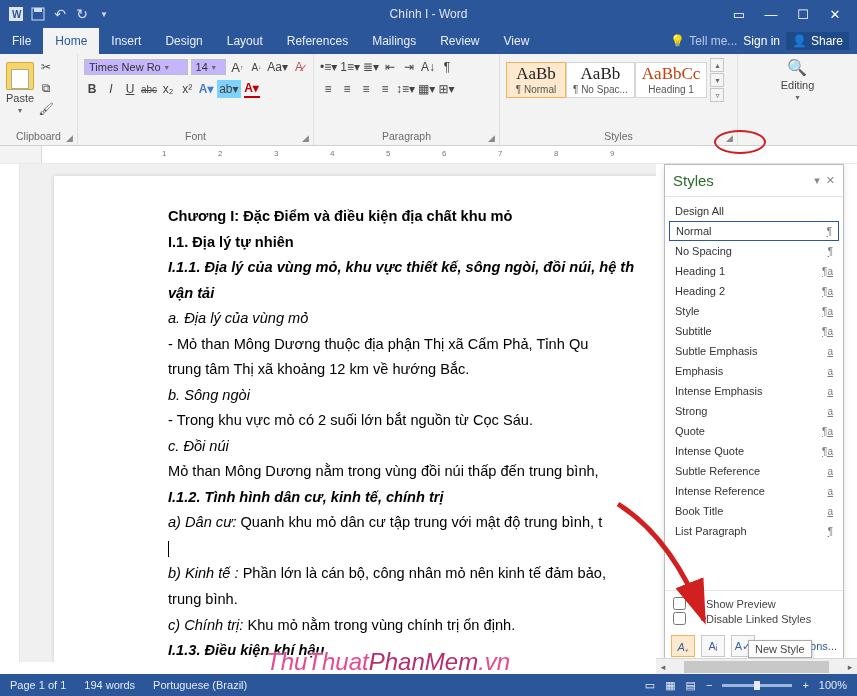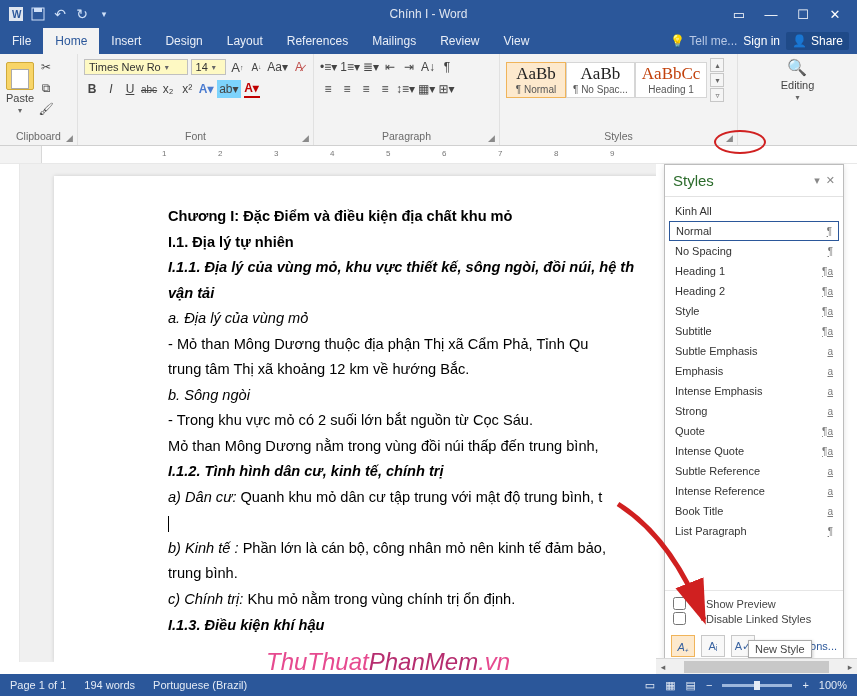--- a/index.html
+++ b/index.html
@@ -20,21 +20,21 @@
   .rgroup{border-right:1px solid #e1e1e1;display:flex;flex-direction:column;justify-content:space-between;padding:4px 6px 2px 6px;}
   .rgroup-title{font-size:10.5px;color:#6a6a6a;text-align:center;position:relative;height:14px;line-height:14px;}
   .rgroup-title .dlg{position:absolute;right:-2px;top:2px;font-size:9px;color:#8a8a8a;}
   .clip-body{display:flex;gap:4px;align-items:center;}
   .paste-btn{display:flex;flex-direction:column;align-items:center;gap:2px;font-size:11px;color:#444;}
   .paste-ic{width:28px;height:28px;background:#f8d568;border:1px solid #d0aa3a;border-radius:2px;position:relative;}
   .paste-ic::after{content:"";position:absolute;left:4px;top:6px;width:16px;height:18px;background:#fff;border:1px solid #aaa;}
   .clip-side{display:flex;flex-direction:column;gap:3px;font-size:11px;color:#555;}
   .font-body{display:flex;flex-direction:column;gap:4px;}
   .frow{display:flex;align-items:center;gap:3px;}
-  .combo{border:1px solid #c0c0c0;background:#fef9c3;font-size:11px;padding:1px 4px;display:flex;align-items:center;gap:4px;color:#333;}
+  .combo{border:1px solid #c0c0c0;background:#c4b5fd;font-size:11px;padding:1px 4px;display:flex;align-items:center;gap:4px;color:#333;}
   .combo .car{font-size:8px;color:#666;}
   .tbtn{min-width:16px;height:18px;display:flex;align-items:center;justify-content:center;font-size:12px;color:#444;}
   .para-body{display:flex;flex-direction:column;gap:4px;}
   .styles-body{display:flex;align-items:center;}
   .style-box{border:1px solid #d6d6d6;padding:2px 6px;text-align:center;background:#fff;min-width:60px;font-size:10px;line-height:1.1;}
   .style-box.sel{border:1px solid #f0b45a;background:#fde9cd;}
   .style-prev{font-family:"Times New Roman";font-size:17px;color:#222;}
   .style-prev.h{color:#c2410c;}
   .style-nm{font-size:10px;color:#555;}
   .style-scroll{display:flex;flex-direction:column;margin-left:3px;gap:1px;}
@@ -255,20 +255,21 @@
     <div class="page" id="page">
         <div style="font-weight: bold;">Chương I: Đặc Điểm và điều kiện địa chất khu mỏ</div>
         <div style="font-weight: bold;">I.1. Địa lý tự  nhiên</div>
         <div style="font-weight: bold; font-style: italic;">I.1.1. Địa lý của vùng mỏ, khu vực thiết kế, sông ngòi, đồi núi, hệ th</div>
         <div style="font-weight: bold; font-style: italic;">vận tải</div>
         <div style="font-style: italic;">a. Địa lý của vùng mỏ</div>
         <div>- Mỏ than Mông Dương thuộc địa phận Thị xã Cẩm Phả, Tỉnh Qu</div>
         <div>trung tâm Thị xã khoảng 12 km về hướng Bắc.</div>
         <div style="font-style: italic;">b. Sông ngòi</div>
         <div>- Trong khu vực mỏ có 2 suối lớn bắt nguồn từ Cọc Sáu.</div>
+        <div style="font-style: italic;">c. Đồi núi</div>
         <div> Mỏ than Mông Dương nằm trong vùng đồi núi thấp đến trung bình, </div>
         <div style="font-weight: bold; font-style: italic;">I.1.2.  Tình hình dân cư, kinh tế, chính trị</div>
         <div><span style="font-style: italic;">a) Dân cư:</span><span>  Quanh khu mỏ dân cư tập trung với mật độ trung bình, t</span></div>
         <div><span class="cursor"></span></div>
         <div><span style="font-style: italic;">b) Kinh tế :</span><span> Phần lớn là cán bộ, công nhân mỏ nên kinh tế đảm bảo, </span></div>
         <div>trung bình.</div>
         <div><span style="font-style: italic;">c) Chính trị:</span><span> Khu mỏ nằm trong vùng chính trị ổn định.</span></div>
         <div style="font-weight: bold; font-style: italic;">I.1.3. Điều kiện khí hậu</div>
       </div>
   </div>
@@ -277,21 +278,21 @@
 <div class="styles-pane">
   <div class="sp-head">
     <span>Styles</span>
     <span class="spx">
       <span>▾</span>
       <span>✕</span>
     </span>
   </div>
   <div class="sp-list" id="splist">
     <div class="sp-item">
-        <span>Kinh All</span>
+        <span>Design All</span>
       </div>
   <div class="sp-item sel">
         <span>Normal</span>
         <span class="sp-mark">¶</span>
       </div>
       <div class="sp-item">
         <span>No Spacing</span>
         <span class="sp-mark">¶</span>
       </div>
       <div class="sp-item">

